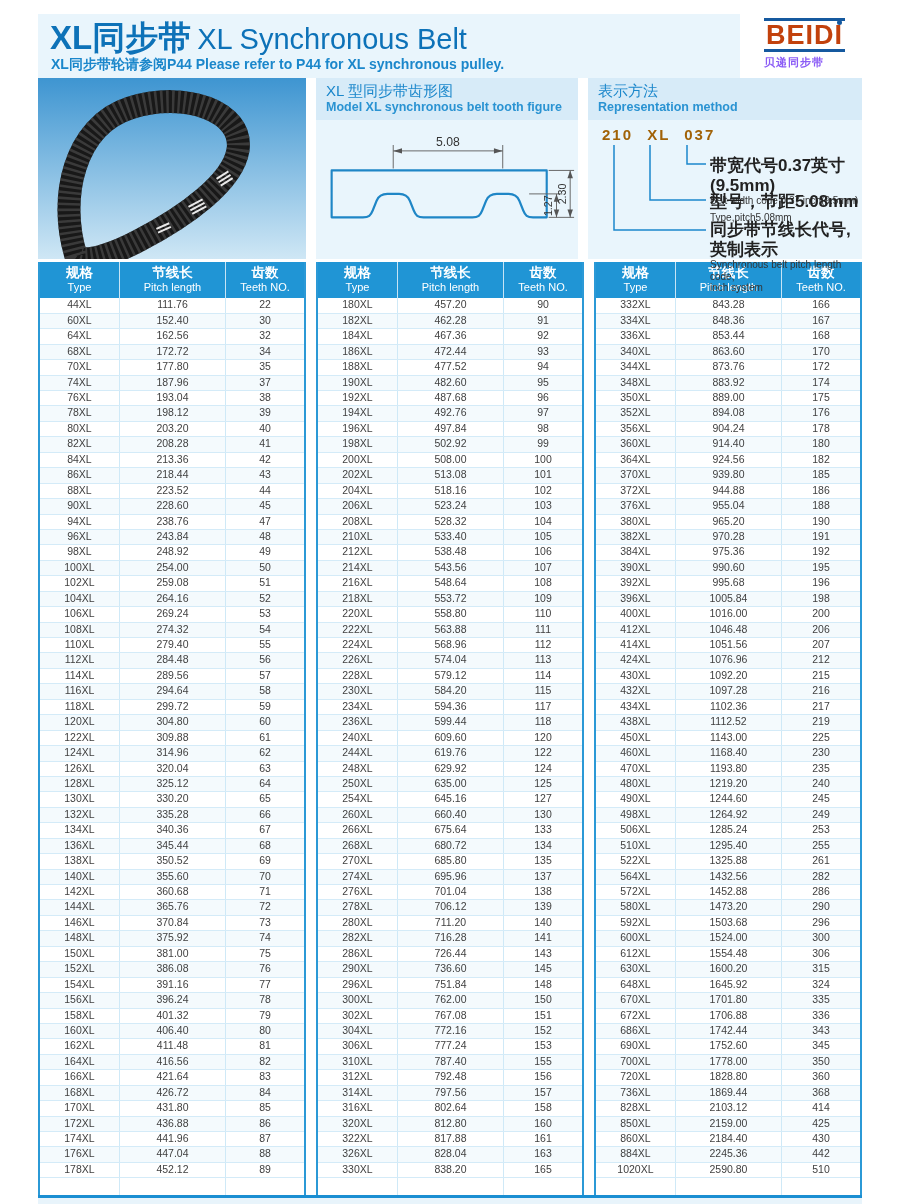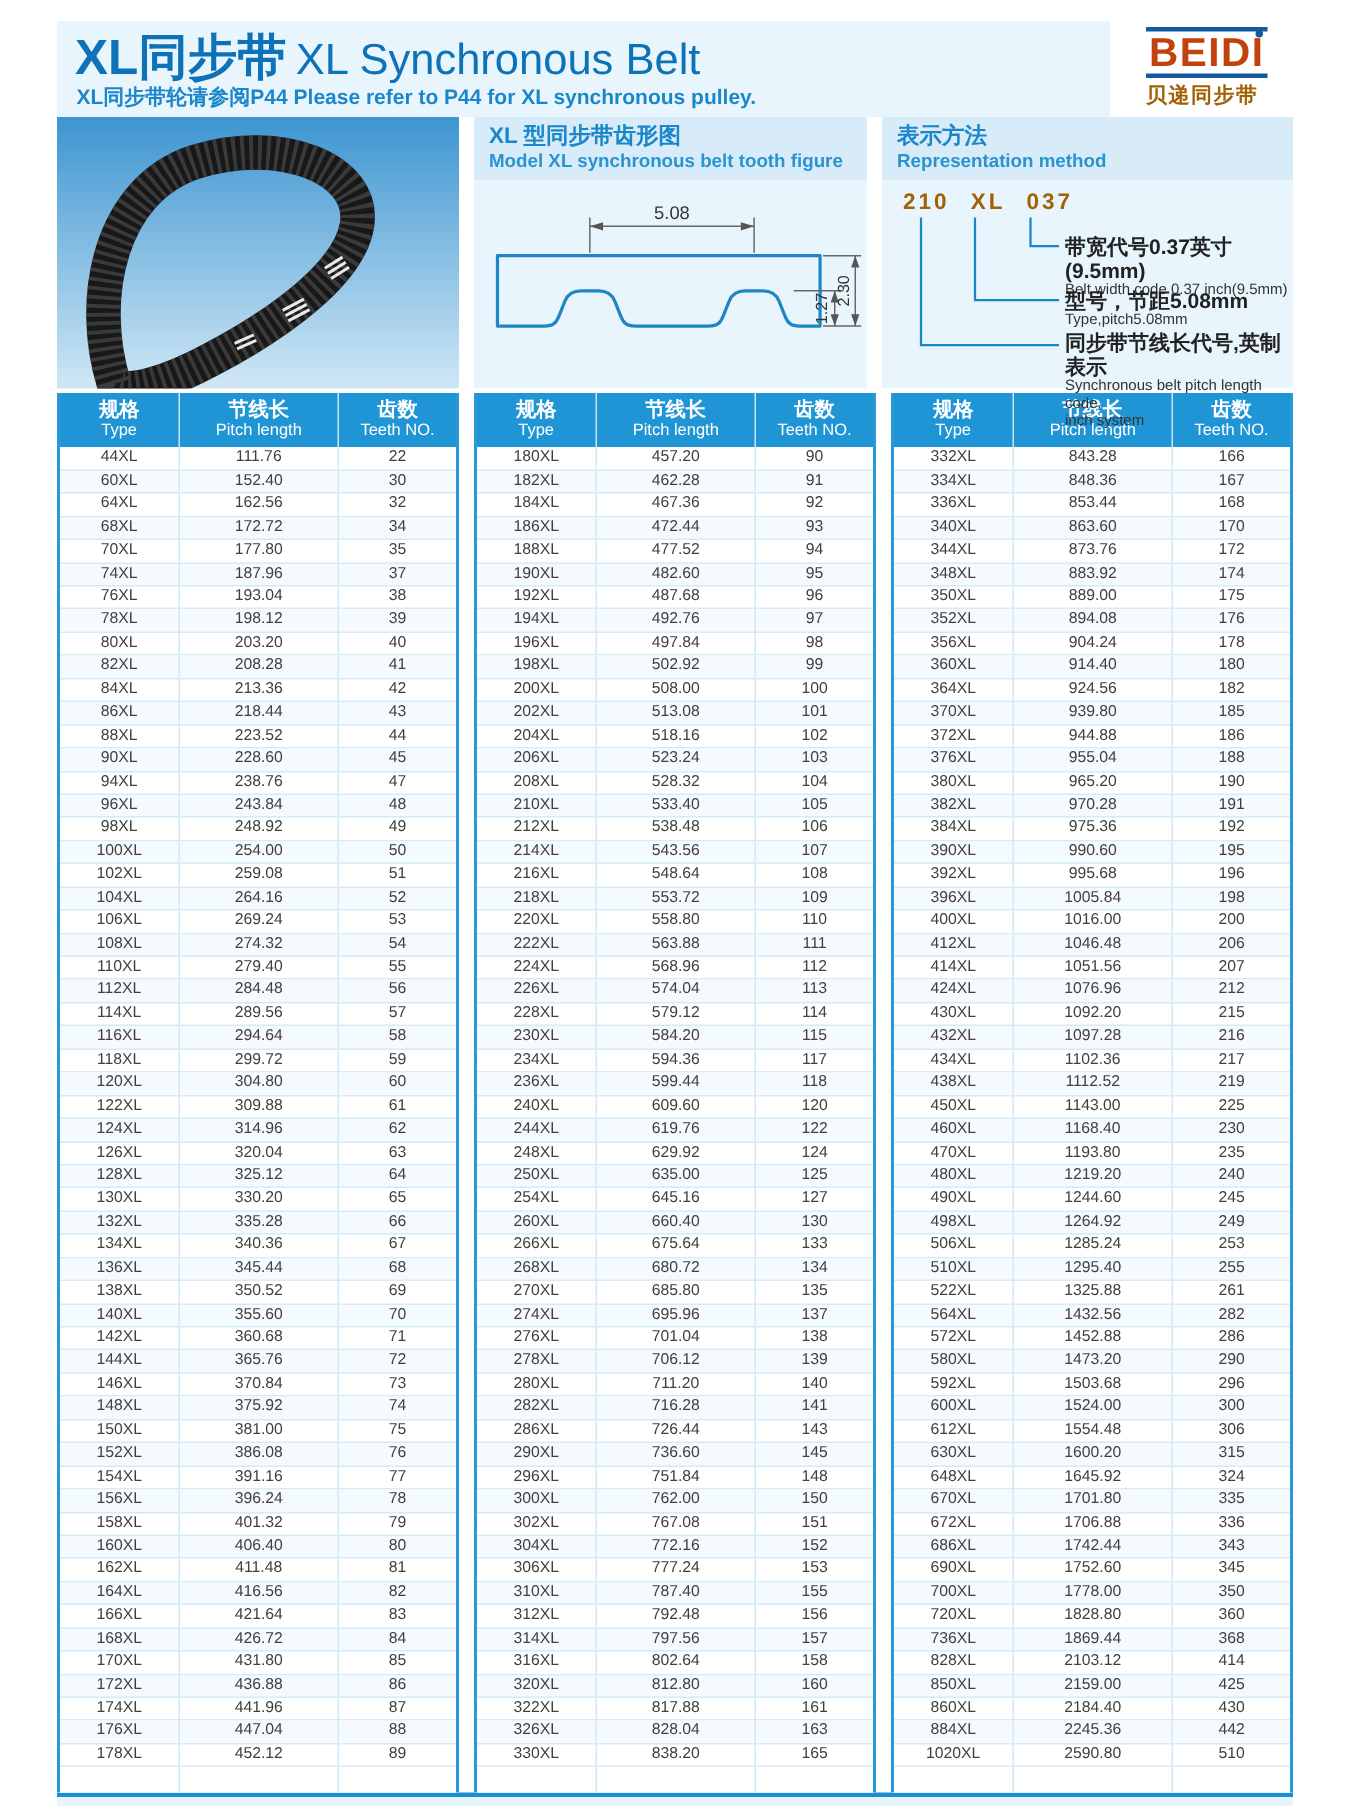--- a/index.html
+++ b/index.html
@@ -13,37 +13,37 @@
   .header-band{position:absolute;left:0;top:0;width:702px;height:64px;background:#e9f5fc;}
   .title-wrap{position:absolute;left:12px;top:2px;white-space:nowrap;}
   .title-zh{font-size:33px;font-weight:bold;color:#0d72b8;letter-spacing:0px;}
   .title-en{font-size:29px;font-weight:400;color:#0d72b8;margin-left:6px;}
   .subtitle{position:absolute;left:13px;top:42px;font-size:14px;font-weight:bold;color:#1b87cb;}
   .logo{position:absolute;right:2px;top:4px;width:96px;text-align:left;}
   .logo-name{position:relative;display:inline-block;font-size:27px;font-weight:800;color:#c2410c;
              letter-spacing:1px;border-top:3px solid #15599f;border-bottom:3px solid #15599f;
              padding:0 2px;line-height:1.05;}
   .logo-dot{position:absolute;right:3px;top:-1px;width:5px;height:5px;border-radius:50%;background:#15599f;}
-  .logo-sub{font-size:14px;font-weight:bold;color:#a16207;margin-top:3px;letter-spacing:1px;}
+  .logo-sub{font-size:11px;font-weight:bold;color:#8b5cf6;margin-top:3px;letter-spacing:1px;}
 
   
   .panels{display:flex;gap:10px;margin-top:0px;height:181px;}
   .panel{background:#e9f5fc;}
   .photo-panel{width:268px;height:181px;}
   .tooth-panel{width:262px;height:181px;}
   .rep-panel{width:274px;height:181px;}
   .panel-head{background:#d7ebf8;padding:4px 0 4px 10px;height:34px;}
-  .ph-zh{font-size:15px;font-weight:bold;color:#1b87cb;line-height:1.2;}
+  .ph-zh{font-size:15px;font-weight:normal;color:#1b87cb;line-height:1.2;}
   .ph-en{font-size:12.5px;font-weight:bold;color:#2a93d2;line-height:1.2;}
   .panel-body{position:relative;height:180px;}
   .rep-code{position:absolute;left:14px;top:6px;font-size:15px;font-weight:bold;color:#a16207;
             letter-spacing:2px;word-spacing:8px;white-space:nowrap;}
   .rep-svg{position:absolute;left:0;top:0;}
   .rep-label{position:absolute;left:122px;line-height:1.15;}
-  .rep-label .zh{font-size:14px;font-weight:bold;color:#222;}
+  .rep-label .zh{font-size:17px;font-weight:bold;color:#222;}
   .rep-label .en{font-size:10px;color:#333;}
   .rl-1{top:36px;} .rl-2{top:72px;} .rl-3{top:100px;}
 
   
   .tables{display:flex;gap:10px;margin-top:3px;}
   .tgroup{flex:1;background:#ffffff;border-left:2px solid #2b99d6;border-right:2px solid #2b99d6;}
   .thead{display:flex;background:#2095d5;color:#ffffff;text-align:center;}
   .thcell{padding:3px 0 4px 0;}
   .thcell .zh{font-size:13.5px;font-weight:bold;line-height:1.2;}
   .thcell .en{font-size:11px;line-height:1.2;}

